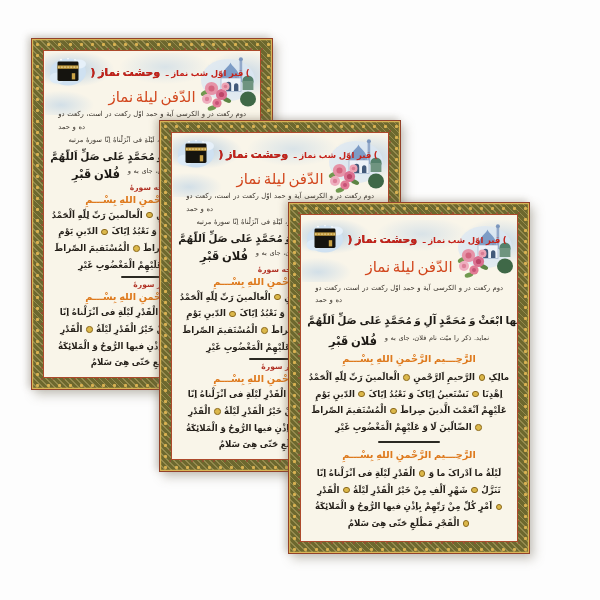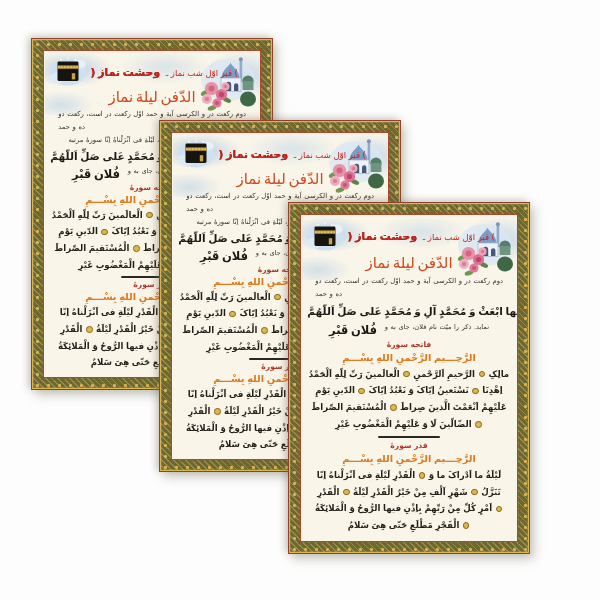--- a/index.html
+++ b/index.html
@@ -45,21 +45,21 @@
   .hdr::before{content:"";position:absolute;left:-4px;top:-3px;right:-5px;height:62px;pointer-events:none;
     background:
       radial-gradient(ellipse 62px 26px at 26px 16px, rgba(168,198,226,.80), rgba(168,198,226,0) 70%),
       radial-gradient(ellipse 46px 20px at 16px 52px, rgba(178,205,230,.55), rgba(178,205,230,0) 72%),
       radial-gradient(ellipse 64px 24px at 120px 14px, rgba(178,205,230,.45), rgba(178,205,230,0) 72%),
       radial-gradient(ellipse 58px 34px at 198px 22px, rgba(168,198,228,.65), rgba(168,198,228,0) 70%);
   }
   .kaaba{flex:0 0 auto;margin:0 2px 0 0;position:relative;z-index:1;}
   .titlebox{position:relative;z-index:1;flex:1;display:flex;align-items:baseline;justify-content:center;gap:3px;white-space:nowrap;}
   .t-main{font-size:11px;font-weight:bold;color:var(--title_red,#c5231b);text-shadow:.3px .3px 0 #7c1510;}
-  .t-rest{font-size:8.5px;font-weight:normal;color:var(--title_red,#c5231b);}
+  .t-rest{font-size:8.5px;font-weight:bold;color:var(--title_red,#c5231b);}
   .mosque{position:absolute;top:0;right:-1px;z-index:0;}
 
   .subtitle{position:relative;z-index:1;font-size:15px;font-weight:normal;color:var(--subtitle_red,#d2481f);margin-top:-2px;}
   .intro{font-size:6.8px;line-height:1.9;color:var(--text_black,#39332b);position:relative;z-index:1;margin-left:8px;}
   .intro .l2{display:block;}
 
   .dua{font-size:10.6px;font-weight:bold;color:#1d1a15;white-space:nowrap;line-height:1.5;}
   .dua-row{display:flex;direction:ltr;justify-content:center;align-items:flex-start;gap:5px;white-space:nowrap;}
   .dua-obj{font-size:11.5px;font-weight:bold;color:#1d1a15;}
   .dua-note{font-size:6.6px;color:var(--text_black,#39332b);}
@@ -283,29 +283,27 @@
         <span class="l1 words"><span class="w">دو</span><span class="w">رکعت</span><span class="w">است،</span><span class="w">در</span><span class="w">رکعت</span><span class="w">اوّل</span><span class="w">حمد</span><span class="w">و</span><span class="w">آیة</span><span class="w">الکرسی</span><span class="w">و</span><span class="w">در</span><span class="w">رکعت</span><span class="w">دوم</span><span class="w">حمد</span><span class="w">و</span><span class="w">ده</span></span>
       </div>
 
       <div class="dua words"><span class="w">اَللّهُمَّ</span><span class="w">صَلِّ</span><span class="w">عَلی</span><span class="w">مُحَمَّدٍ</span><span class="w">وَ</span><span class="w">آلِ</span><span class="w">مُحَمَّدٍ</span><span class="w">وَ</span><span class="w">ابْعَثْ</span><span class="w">ثَوابَها</span></div>
 
       <div class="dua-row">
         <span class="dua-obj words"><span class="w">قَبْرِ</span><span class="w">فُلان</span></span>
         <span class="dua-note words"><span class="w">و</span><span class="w">به</span><span class="w">جای</span><span class="w">فلان،</span><span class="w">نام</span><span class="w">میّت</span><span class="w">را</span><span class="w">ذکر</span><span class="w">نماید.</span></span>
       </div>
 
-      <div class="s-label words"><span class="w">سورهٔ</span><span class="w">فاتحه</span></div>
 
       <div class="bism words"><span class="w">بِسْـــمِ</span><span class="w">اللهِ</span><span class="w">الرَّحْمنِ</span><span class="w">الرَّحِـــیم</span></div>
 
       <div class="verses words"><span class="w">اَلْحَمْدُ</span><span class="w">لِلّهِ</span><span class="w">رَبِّ</span><span class="w">الْعالَمینَ</span><span class="vmark"></span><span class="w">اَلرَّحْمنِ</span><span class="w">الرَّحیمِ</span><span class="vmark"></span><span class="w">مالِکِ</span><span class="w">یَوْمِ</span><span class="w">الدّینِ</span><span class="vmark"></span><span class="w">اِیّاکَ</span><span class="w">نَعْبُدُ</span><span class="w">وَ</span><span class="w">اِیّاکَ</span><span class="w">نَسْتَعینُ</span><span class="vmark"></span><span class="w">اِهْدِنَا</span><span class="w">الصِّراطَ</span><span class="w">الْمُسْتَقیمَ</span><span class="vmark"></span><span class="w">صِراطَ</span><span class="w">الَّذینَ</span><span class="w">اَنْعَمْتَ</span><span class="w">عَلَیْهِمْ</span><span class="w">غَیْرِ</span><span class="w">الْمَغْضُوبِ</span><span class="w">عَلَیْهِمْ</span><span class="w">وَ</span><span class="w">لَا</span><span class="w">الضّالّینَ</span><span class="vmark"></span></div>
 
       <div class="divider"></div>
 
-      <div class="s-label words"><span class="w">سورهٔ</span><span class="w">قدر</span></div>
 
       <div class="bism words"><span class="w">بِسْـــمِ</span><span class="w">اللهِ</span><span class="w">الرَّحْمنِ</span><span class="w">الرَّحِـــیم</span></div>
 
       <div class="verses words"><span class="w">اِنّا</span><span class="w">اَنْزَلْناهُ</span><span class="w">فی</span><span class="w">لَیْلَةِ</span><span class="w">الْقَدْرِ</span><span class="vmark"></span><span class="w">وَ</span><span class="w">ما</span><span class="w">اَدْراکَ</span><span class="w">ما</span><span class="w">لَیْلَةُ</span><span class="w">الْقَدْرِ</span><span class="vmark"></span><span class="w">لَیْلَةُ</span><span class="w">الْقَدْرِ</span><span class="w">خَیْرٌ</span><span class="w">مِنْ</span><span class="w">اَلْفِ</span><span class="w">شَهْرٍ</span><span class="vmark"></span><span class="w">تَنَزَّلُ</span><span class="w">الْمَلائِکَةُ</span><span class="w">وَ</span><span class="w">الرُّوحُ</span><span class="w">فیها</span><span class="w">بِاِذْنِ</span><span class="w">رَبِّهِمْ</span><span class="w">مِنْ</span><span class="w">کُلِّ</span><span class="w">اَمْرٍ</span><span class="vmark"></span><span class="w">سَلامٌ</span><span class="w">هِیَ</span><span class="w">حَتّی</span><span class="w">مَطْلَعِ</span><span class="w">الْفَجْرِ</span><span class="vmark"></span></div>
 
     </div>
   </div>
 </div>
 
 </body></html>

